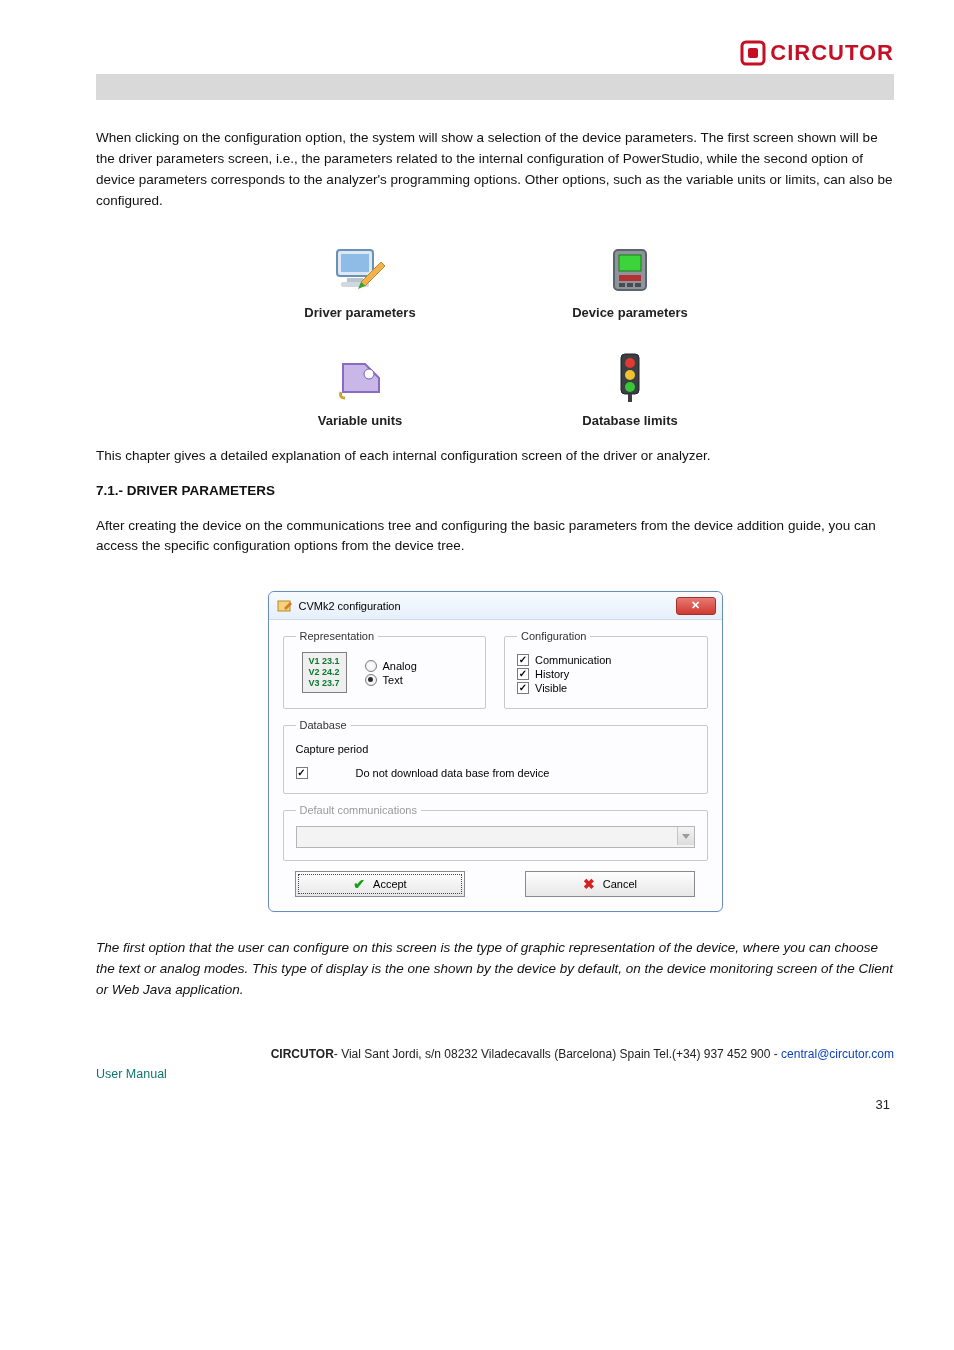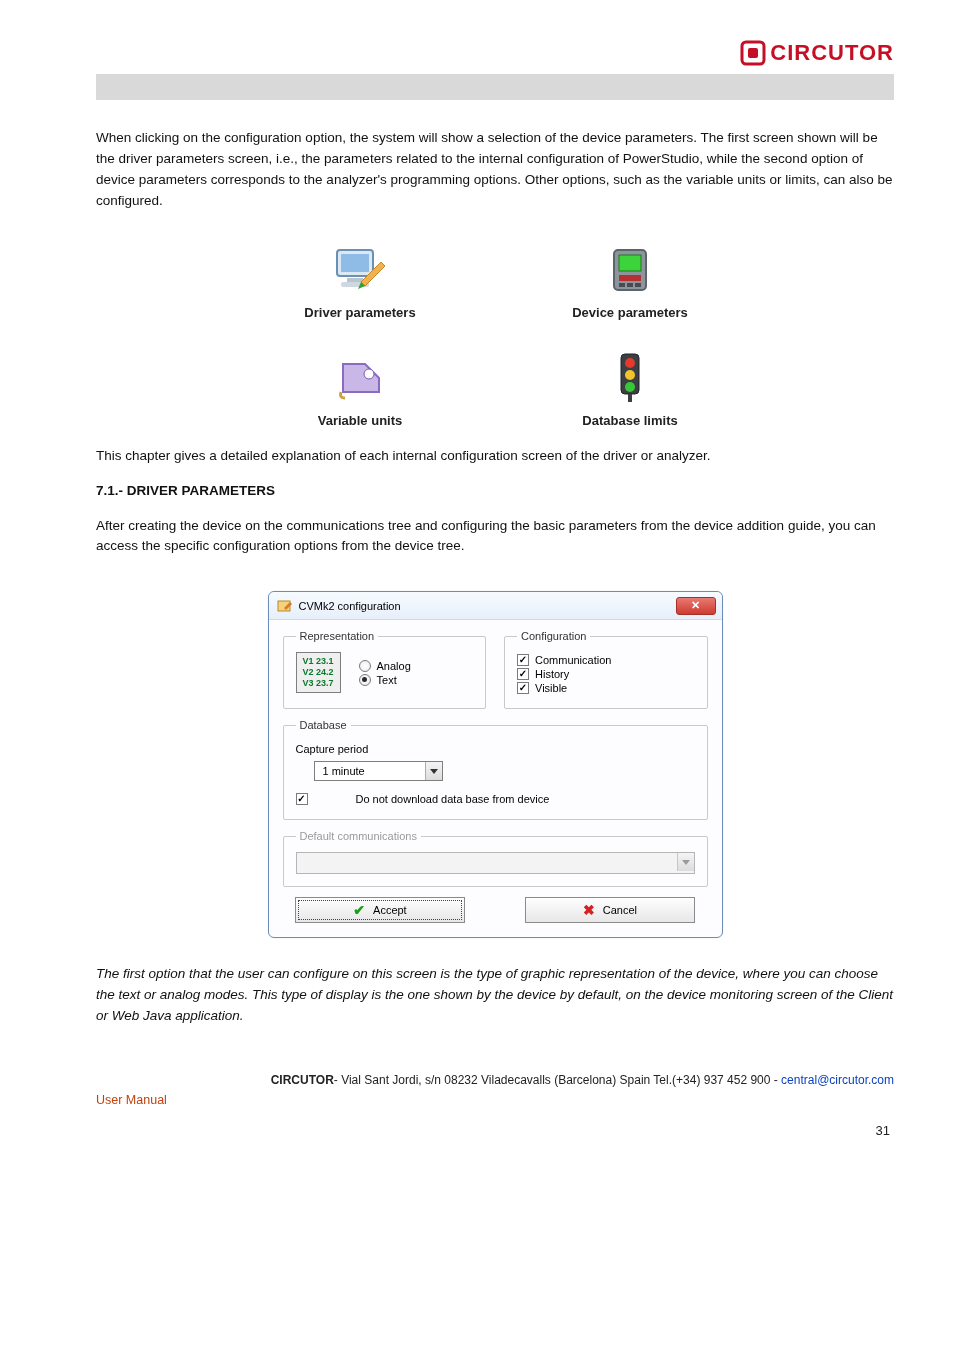--- a/index.html
+++ b/index.html
@@ -24,21 +24,21 @@
   .close-btn { width: 40px; height: 18px; background: linear-gradient(#e87a74,#cf3a30); border: 1px solid #a62f27; border-radius: 3px; display: flex; align-items: center; justify-content: center; color: #fff; font-weight: bold; font-size: 11px; line-height: 1; }
   .dialog-body { padding: 10px 14px 14px 14px; }
 
   fieldset.gbox { border: 1px solid #c9c9c9; border-radius: 2px; margin: 0 0 10px 0; padding: 10px 12px 12px 12px; }
   fieldset.gbox > legend { font-size: 11px; padding: 0 4px; color: #333; }
   fieldset.disabled > legend { color: #9a9a9a; }
 
   .two-col { display: flex; gap: 18px; }
   .two-col > fieldset { flex: 1; }
 
-  .rep-inner { display: flex; align-items: center; gap: 18px; }
+  .rep-inner { display: flex; align-items: center; gap: 18px; margin-left: 6px; }
   .mini-screen { border: 1px solid #7e7e7e; background: #efefef; padding: 3px 6px; font-size: 9px; line-height: 11px; font-family: Tahoma, Arial, sans-serif; color: #0a5; font-weight: bold; }
   .mini-screen span { color: #0a7a2d; }
 
   .radio-line, .check-line { display: flex; align-items: center; gap: 6px; margin: 2px 0; font-size: 11px; }
   .win-radio { width: 12px; height: 12px; border: 1px solid #7a7a7a; border-radius: 50%; background: radial-gradient(#fff,#e9e9e9); display: inline-flex; align-items: center; justify-content: center; }
   .win-radio.sel::after { content: ""; width: 5px; height: 5px; background: #2b2b2b; border-radius: 50%; }
   .win-check { width: 12px; height: 12px; border: 1px solid #7a7a7a; background: #fff; display: inline-flex; align-items: center; justify-content: center; font-size: 10px; line-height: 1; }
   .win-check.sel::after { content: "✓"; color: #000; font-weight: bold; }
 
   .db-label { margin: 2px 0 6px 0; }
@@ -52,21 +52,21 @@
   .disc-combo .combo-btn { border-left: 1px solid #c6c6c6; }
   .disc-combo .tri-down { border-top-color: #9a9a9a; }
 
   .btn-row { display: flex; justify-content: center; gap: 60px; margin-top: 8px; }
   .win-btn { min-width: 170px; height: 26px; border: 1px solid #8a8a8a; background: linear-gradient(#fefefe,#e7e7e7); display: inline-flex; align-items: center; justify-content: center; gap: 8px; font-size: 11px; }
   .win-btn.focus { outline: 1px dotted #444; outline-offset: -4px; }
   .tick { color: #16a016; font-weight: bold; font-size: 14px; }
   .xmark { color: #d52121; font-weight: bold; font-size: 14px; }
 
   .footer { text-align: right; font-size: 12px; color: #222; margin-top: 46px; }
-  .userman { font-size: 12.5px; color: #c2410c; margin-top: 6px; }
+  .userman { font-size: 12.5px; color: #0f766e; margin-top: 6px; }
   .pageno { text-align: right; font-size: 13px; color: #222; margin-top: 16px; padding-right: 4px; }
 </style>
 </head>
 <body>
 
 <div class="page">
   <div class="logo-row">
     <div class="logo">
       <svg class="" width="26" height="26" viewBox="0 0 26 26">
         <rect x="2" y="2" width="22" height="22" rx="4" fill="none" stroke="#c40f24" stroke-width="3"></rect>
@@ -188,28 +188,20 @@
             <label class="check-line">
               <span class="win-check sel"></span>
               <span>Visible</span>
             </label>
           </fieldset>
         </div>
 
         <fieldset class="gbox">
           <legend>Database</legend>
           <div class="db-label">Capture period</div>
-          <div style="margin-left:18px;">
-            <div class="win-select">
-              <span class="sel-text">1 minute</span>
-              <span class="sel-btn">
-                  <span class="tri-down"></span>
-                </span>
-            </div>
-          </div>
           <label class="check-line" style="margin-top:12px;gap:48px;">
             <span class="win-check sel"></span>
             <span>Do not download data base from device</span>
           </label>
         </fieldset>
 
         <fieldset class="gbox disabled">
           <legend>Default communications</legend>
           <div class="disc-combo">
             <span class="combo-text"></span>

